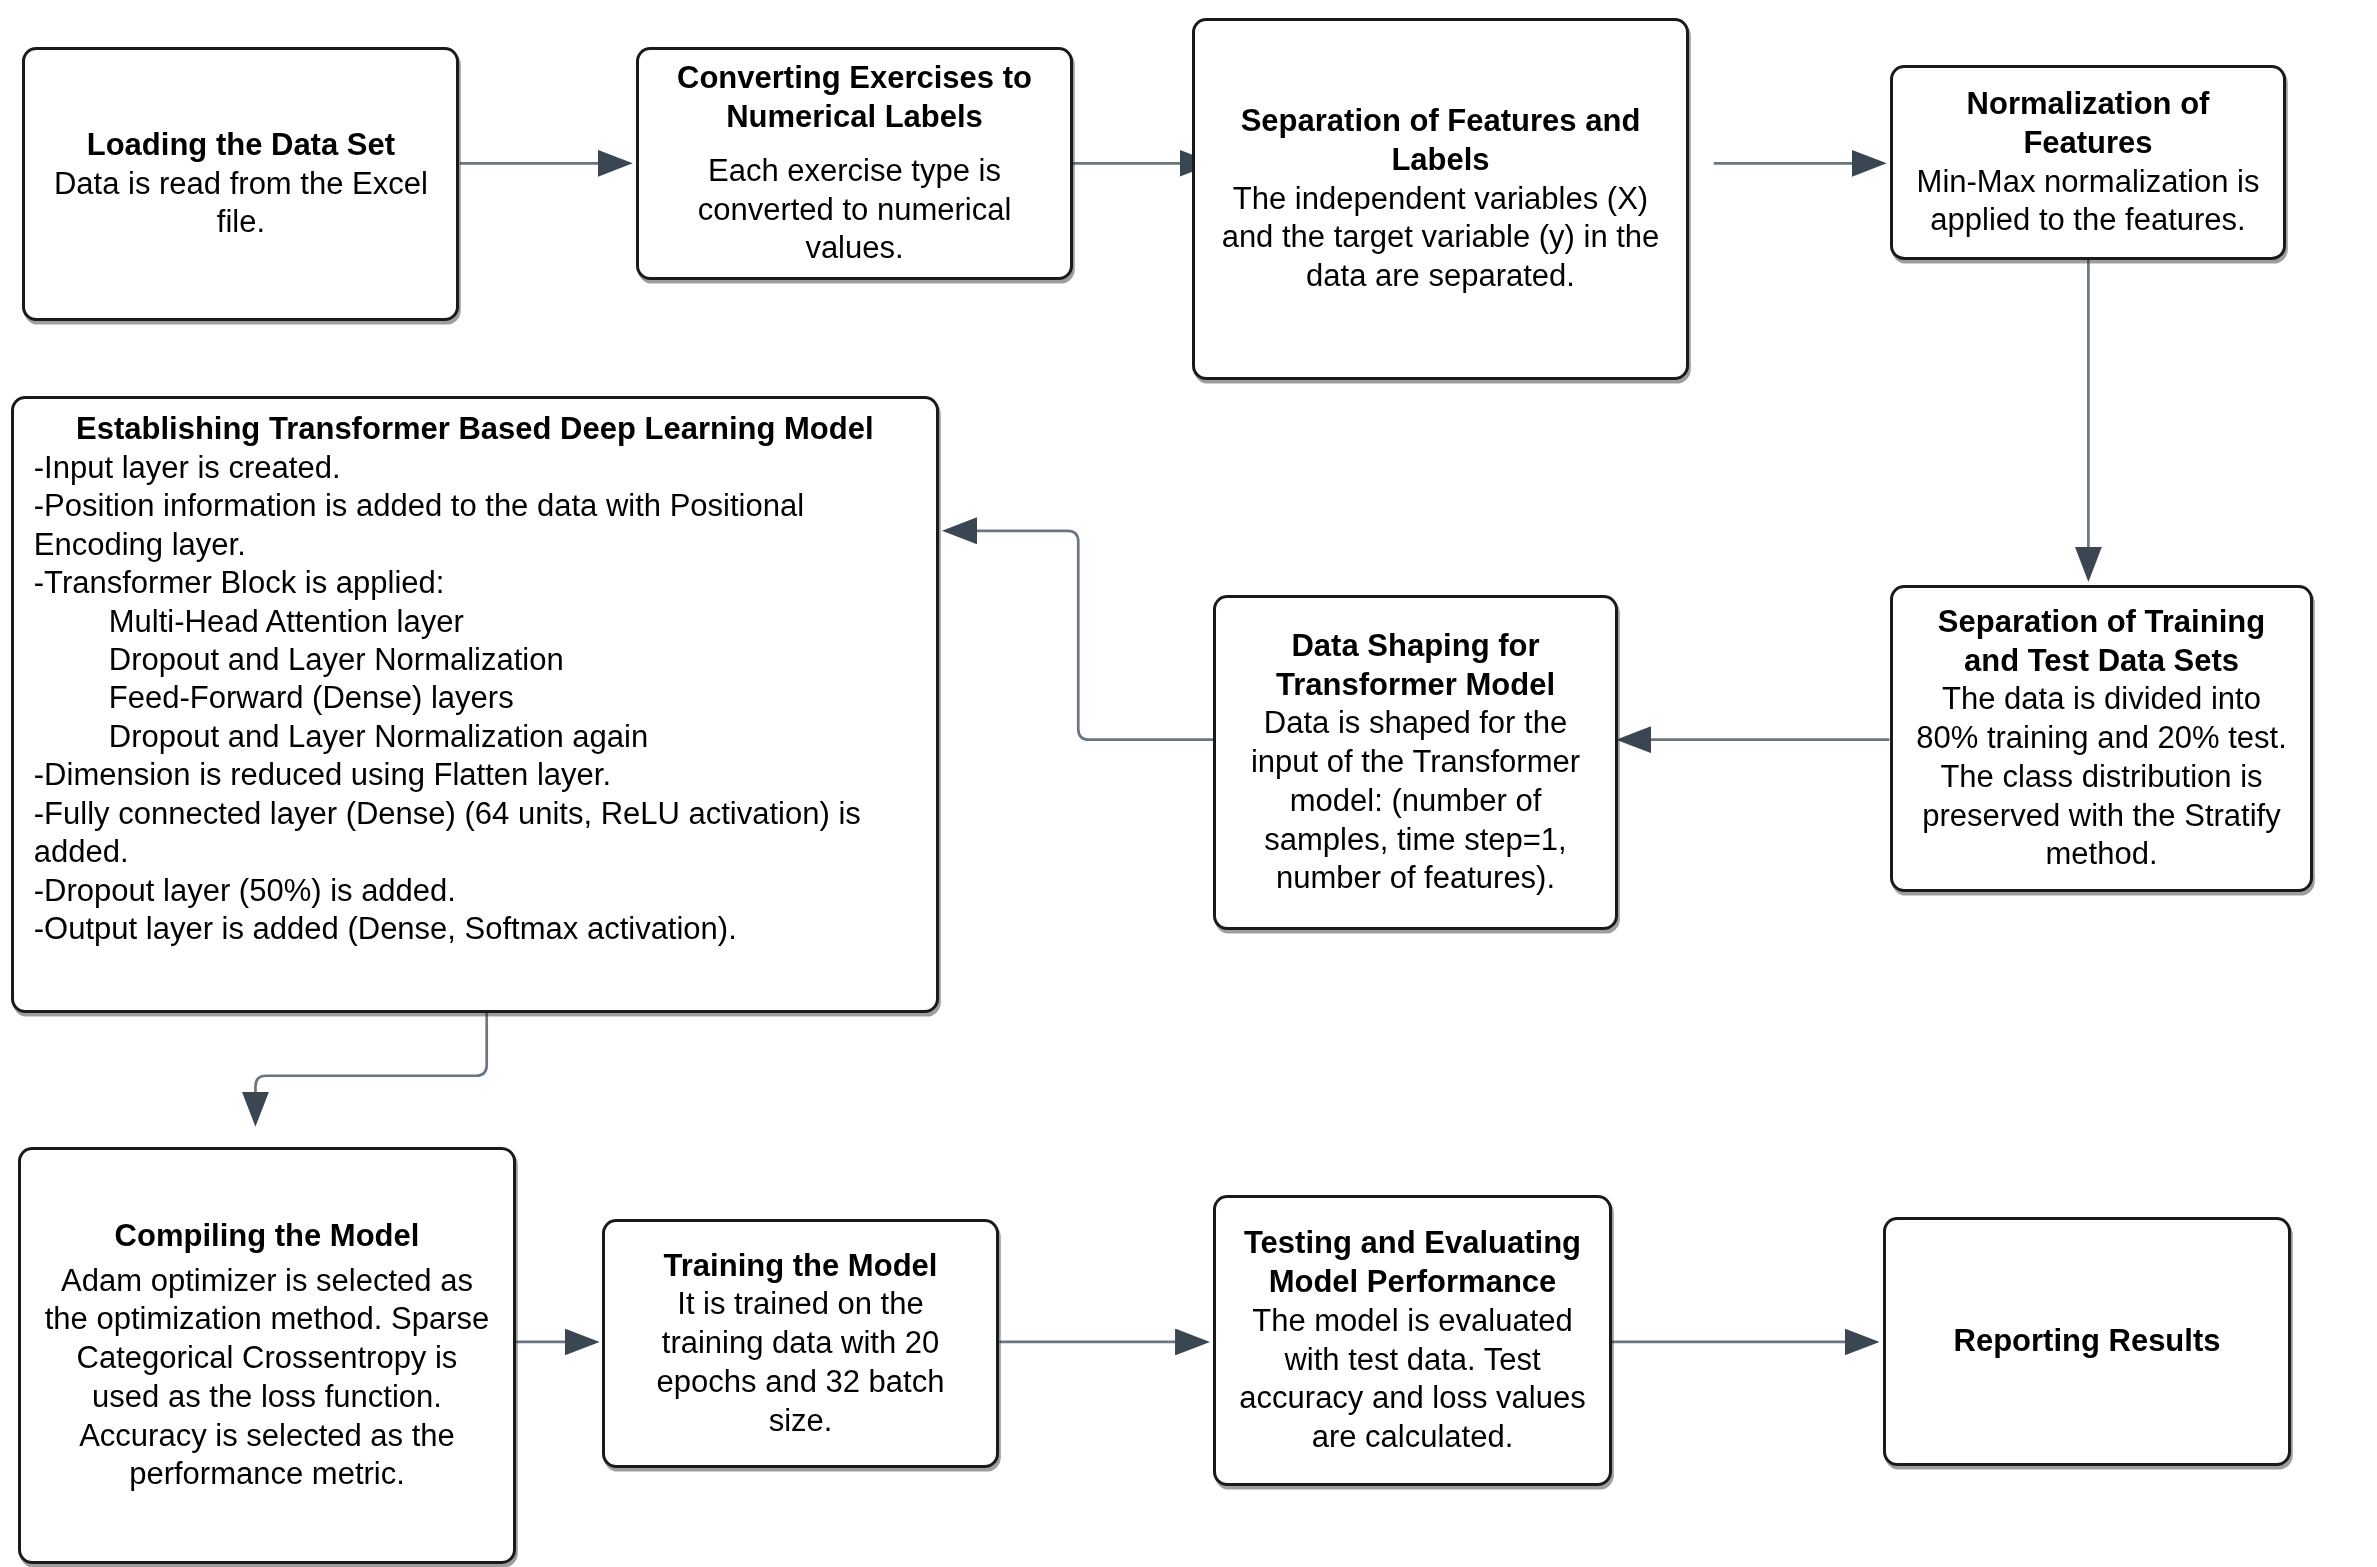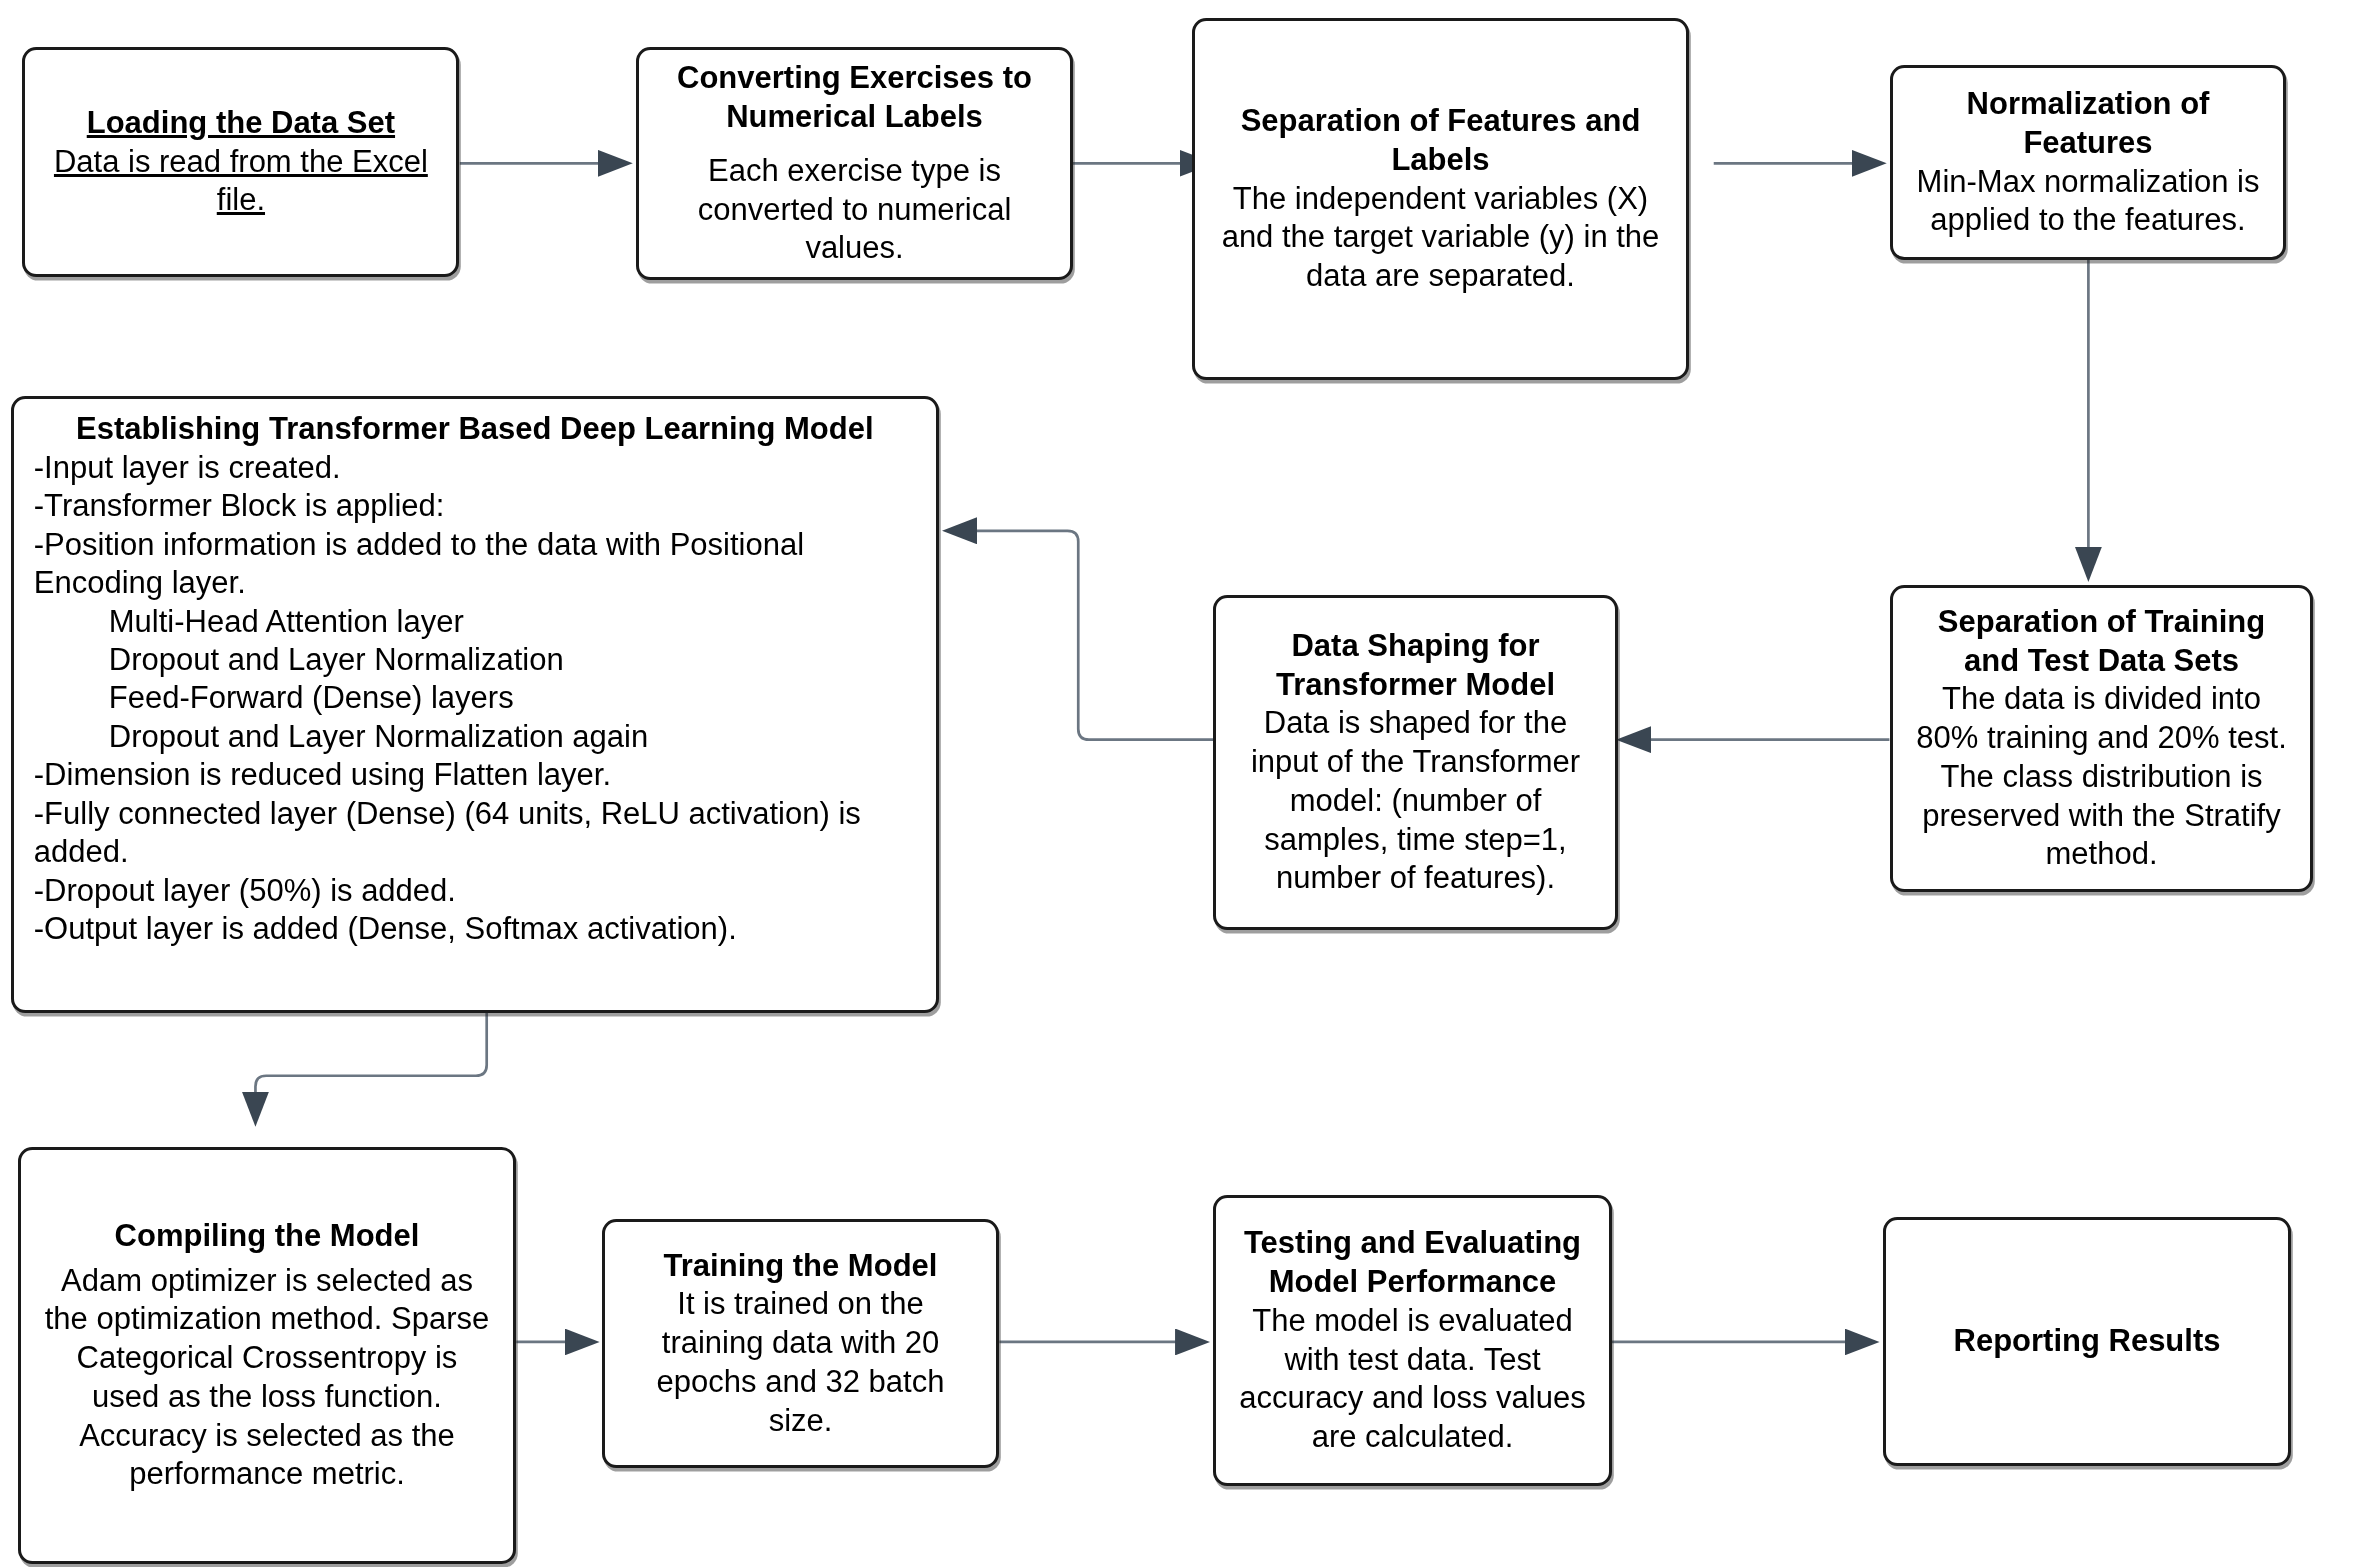--- a/index.html
+++ b/index.html
@@ -82,21 +82,21 @@
       <path d="M2330,290 L2330,643" marker-end="url(#arrow)"></path>
       <path d="M2108,825 L1809,825" marker-end="url(#arrow)"></path>
       <path d="M1358,825 L1215,825 Q1203,825 1203,813 L1203,604 Q1203,592 1191,592 L1057,592" marker-end="url(#arrow)"></path>
       <path d="M543,1130 L543,1188 Q543,1200 531,1200 L297,1200 Q285,1200 285,1212 L285,1251" marker-end="url(#arrow)"></path>
       <path d="M576,1497 L663,1497" marker-end="url(#arrow)"></path>
       <path d="M1115,1497 L1344,1497" marker-end="url(#arrow)"></path>
       <path d="M1798,1497 L2091,1497" marker-end="url(#arrow)"></path>
     </g>
   </svg>
 
-  <div class="node" style="left:22.4px; top:47px; width:437px; height:230px;text-decoration:underline;">
+  <div class="node" style="left:22.4px; top:47px; width:437px; height:274px;">
     <div class="title">Loading the Data Set</div>
     <div class="body">Data is read from the Excel file.</div>
   </div>
 
   <div class="node" style="left:636px; top:47px; width:437px; height:233px;justify-content:space-between;">
     <div class="title">Converting Exercises to Numerical Labels</div>
     <div class="body">Each exercise type is converted to numerical values.</div>
   </div>
 
   <div class="node" style="left:1184px; top:18px; width:497px; height:362px;margin-left:8px;">
@@ -116,22 +116,22 @@
 
   <div class="node" style="left:1213px; top:595px; width:405px; height:335px;">
     <div class="title">Data Shaping for Transformer Model</div>
     <div class="body">Data is shaped for the input of the Transformer model: (number of samples, time step=1, number of features).</div>
   </div>
 
   <div class="node top-align" style="left:10.8px; top:396px; width:928px; height:617px;">
     <div class="title">Establishing Transformer Based Deep Learning Model</div>
     <div class="lines">
         <div class="line">-Input layer is created.</div>
+        <div class="line">-Position information is added to the data with Positional Encoding layer.</div>
         <div class="line">-Transformer Block is applied:</div>
-        <div class="line">-Position information is added to the data with Positional Encoding layer.</div>
         <div class="line indent">Multi-Head Attention layer</div>
         <div class="line indent">Dropout and Layer Normalization</div>
         <div class="line indent">Feed-Forward (Dense) layers</div>
         <div class="line indent">Dropout and Layer Normalization again</div>
         <div class="line">-Dimension is reduced using Flatten layer.</div>
         <div class="line">-Fully connected layer (Dense) (64 units, ReLU activation) is added.</div>
         <div class="line">-Dropout layer (50%) is added.</div>
         <div class="line">-Output layer is added (Dense, Softmax activation).</div>
       </div>
   </div>

